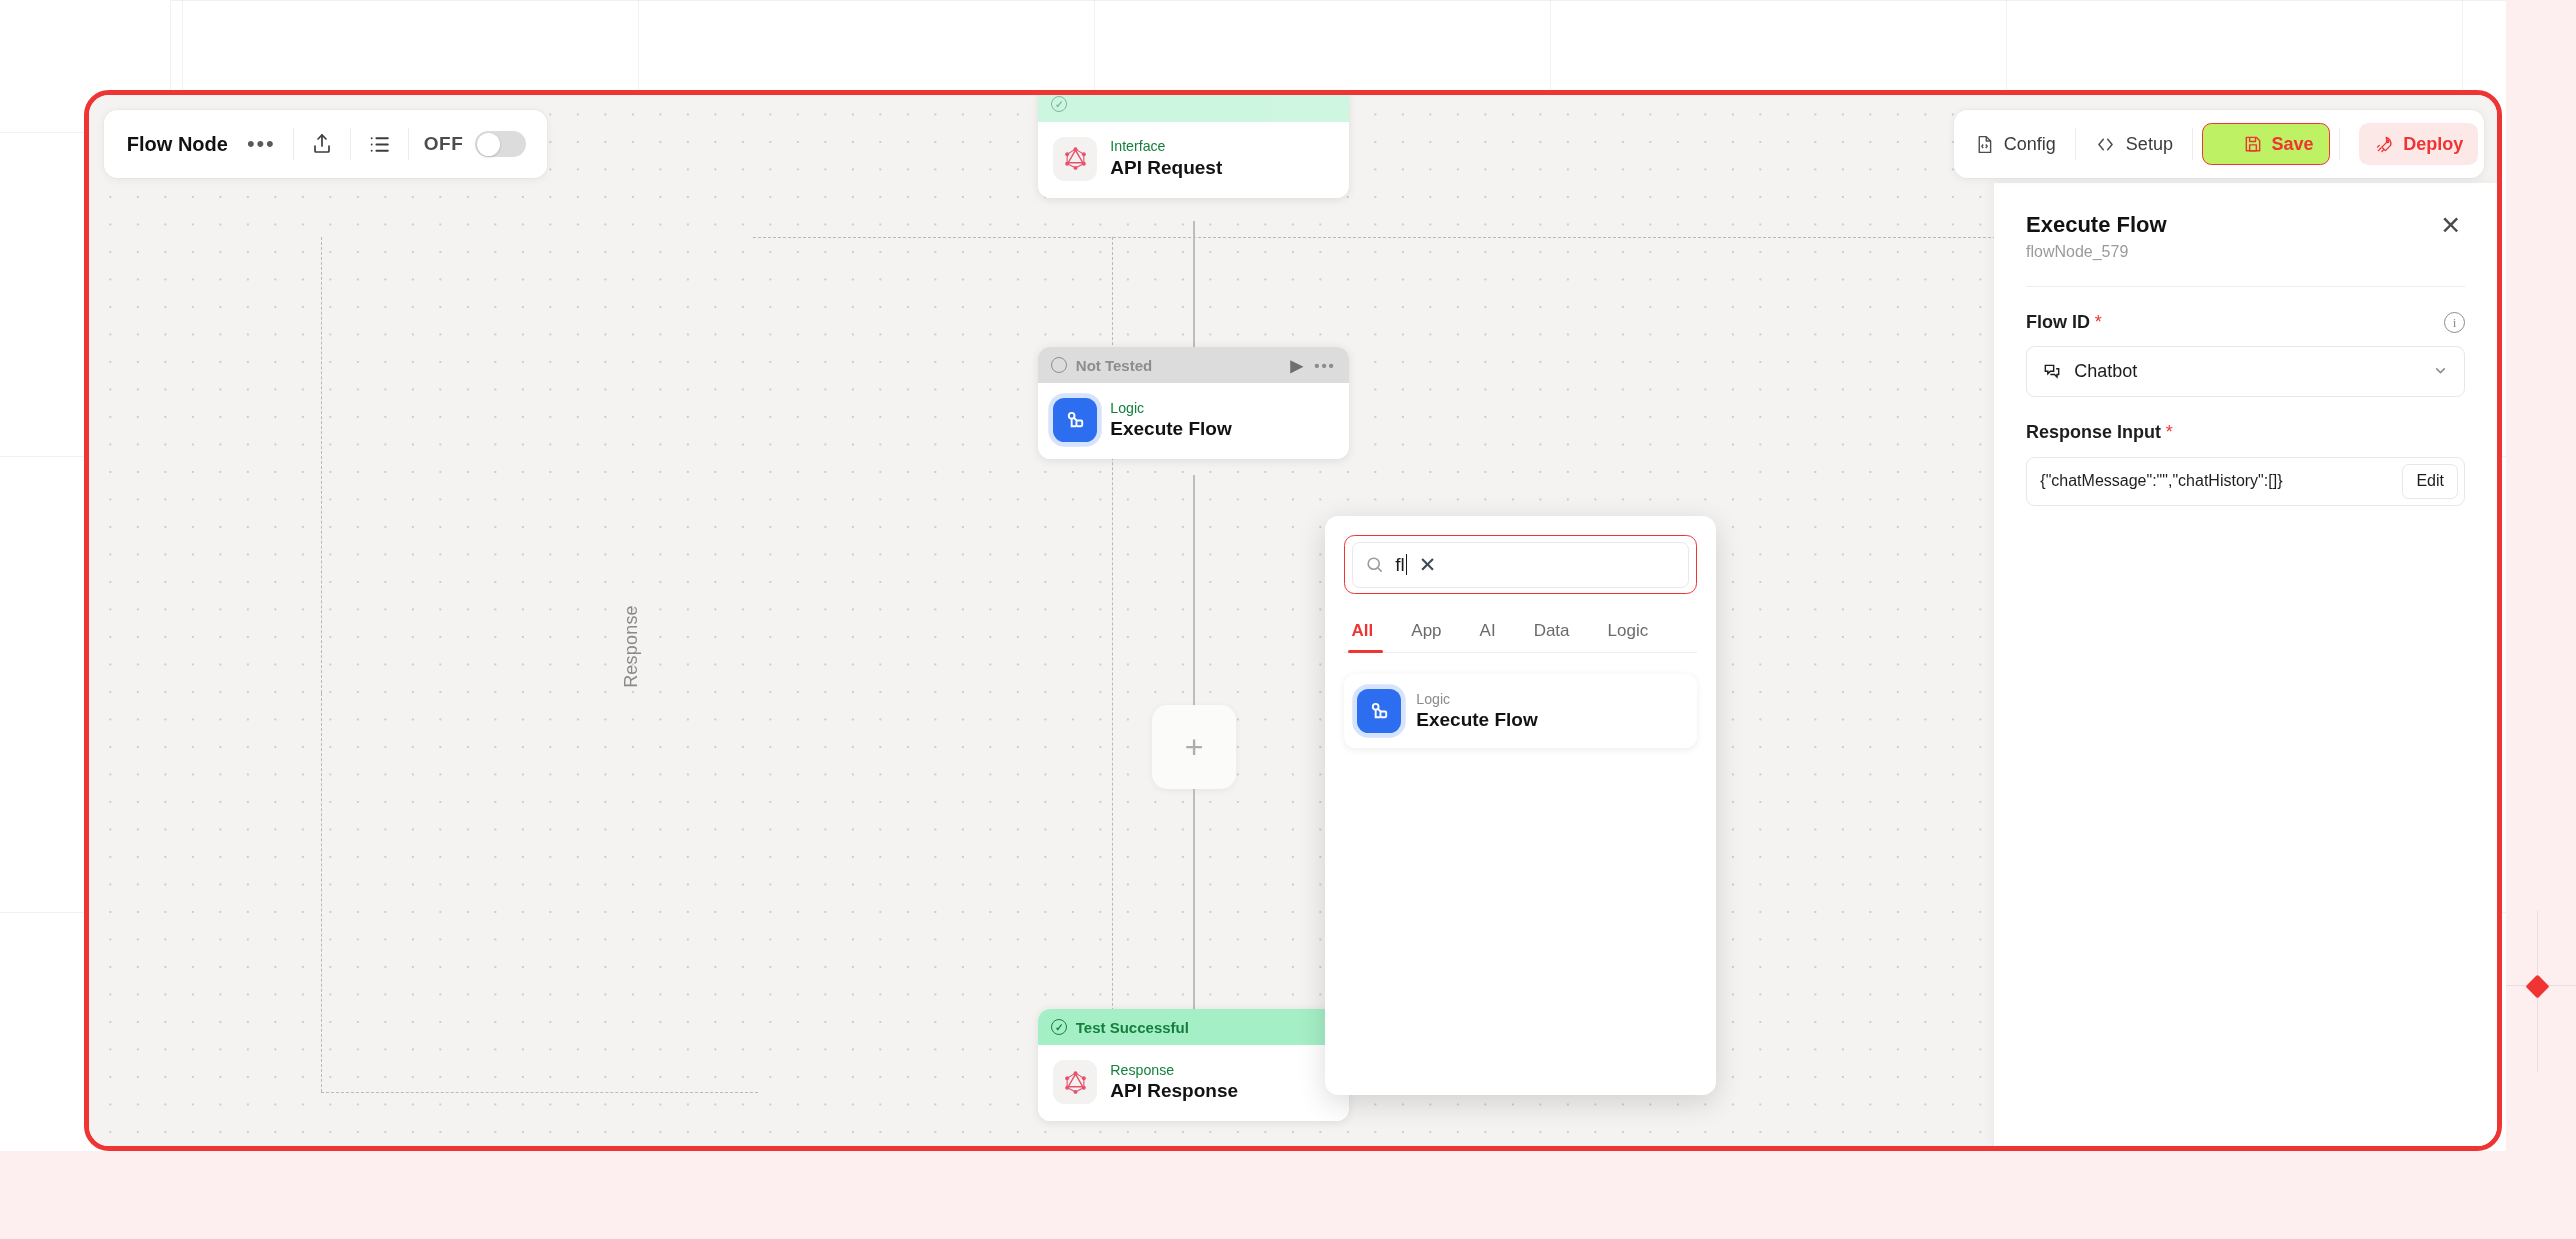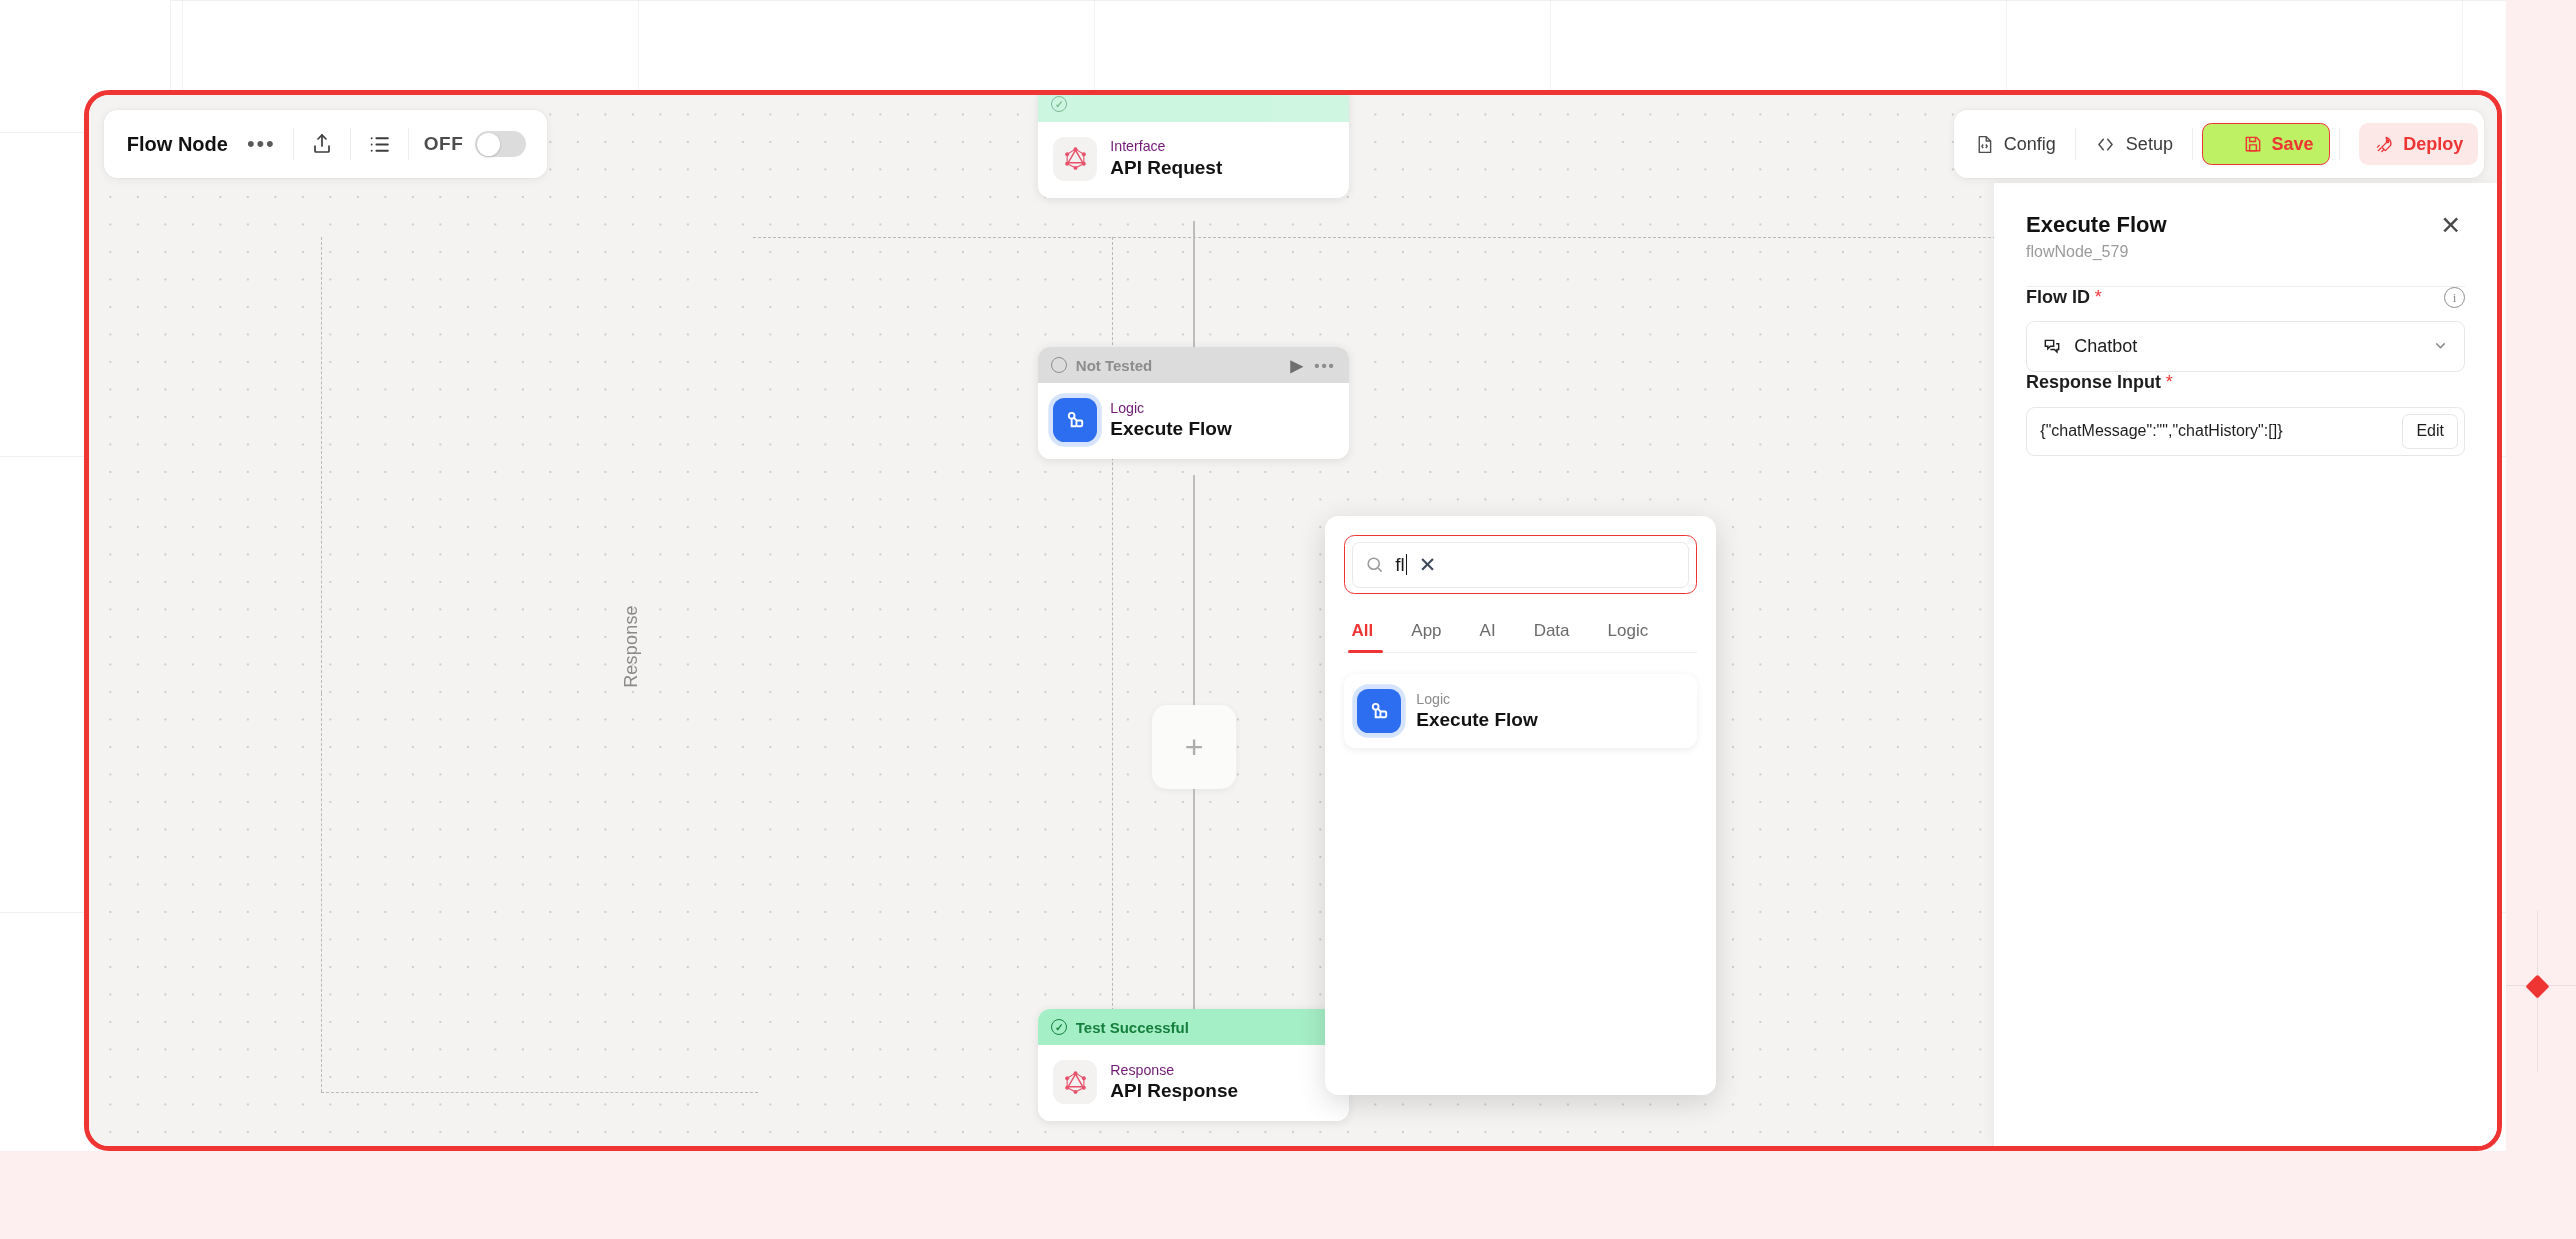--- a/index.html
+++ b/index.html
@@ -169,21 +169,21 @@
   }
   .status-spacer { flex: 1; }
   .status-actions { display: flex; align-items: center; gap: 11.4px; color: #8d8d8d; }
   .node-body { display: flex; align-items: center; gap: 13.3px; padding: 15px 15px 17px 15px; }
   .node-icon {
     width: 44px; height: 44px; border-radius: 11.4px;
     display: flex; align-items: center; justify-content: center; flex: none;
   }
   .icon-graphql { background: #f3f2f0; }
   .icon-logic   { background: #2d6ef0; box-shadow: 0 0 0 4.7px #d6e3fd; }
-  .node-cat { font-size: 14.2px; color: #701a75; margin-bottom: 2.8px; }
+  .node-cat { font-size: 14.2px; color: #15803d; margin-bottom: 2.8px; }
   .node-title { font-size: 19px; font-weight: 700; color: #121212; white-space: nowrap; }
 
   .connector {
     position: absolute; width: 1.9px; background: #bdbdbd;
   }
   .plus-btn {
     position: absolute;
     width: 25px; height: 25px; border-radius: 50%;
     background: #ffffff; border: 0.9px solid #e2e2e2;
     display:flex; align-items:center; justify-content:center;
@@ -265,21 +265,21 @@
     padding: 28.5px 32px;
   }
   .panel-head { display: flex; align-items: flex-start; }
   .panel-title { font-size: 22px; font-weight: 700; color: #121212; }
   .panel-sub { font-size: 16px; color: #9a9a9a; margin-top: 5.7px; }
   .panel-close {
     margin-left: auto; font-size: 25px; color: #4a4a4a; cursor: pointer;
     line-height: 1; padding: 1.9px 3.8px;
   }
   .panel-divider { height: 0.9px; background: #eeeeee; margin: 25px 0 0 0; }
-  .field { }
+  .field { margin-top: 25px; }
   .field-label-row { display: flex; align-items: center; }
   .field-label { font-size: 18px; font-weight: 600; color: #1d1d1d; }
   .req-star { color: #ef3434; font-size: 18px; margin-left: 4.7px; }
   .info-icon {
     margin-left: auto; width: 21px; height: 21px; border-radius: 50%;
     border: 1.5px solid #8c8c8c; color: #8c8c8c;
     display:flex; align-items:center; justify-content:center;
     font-size: 13.3px; font-family: "Liberation Serif", serif; cursor: pointer;
   }
   .select-box {

